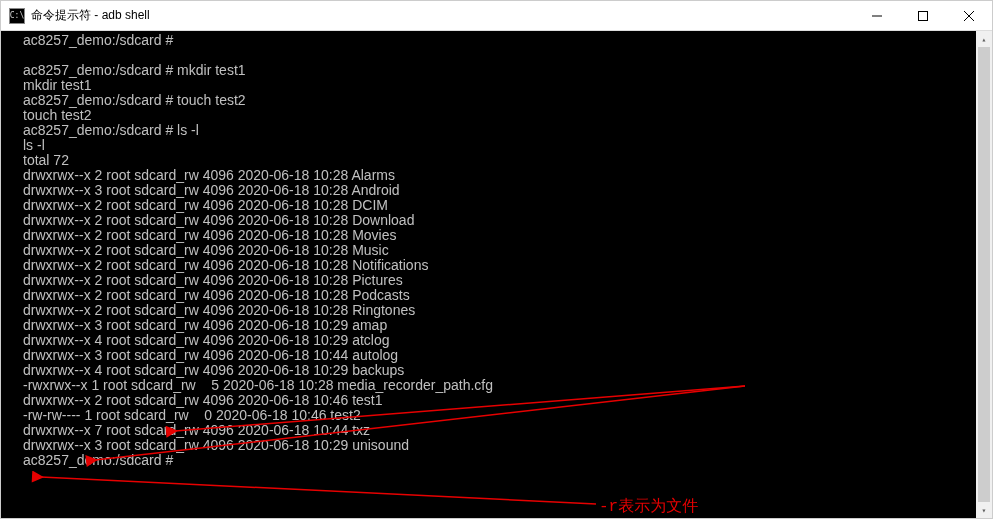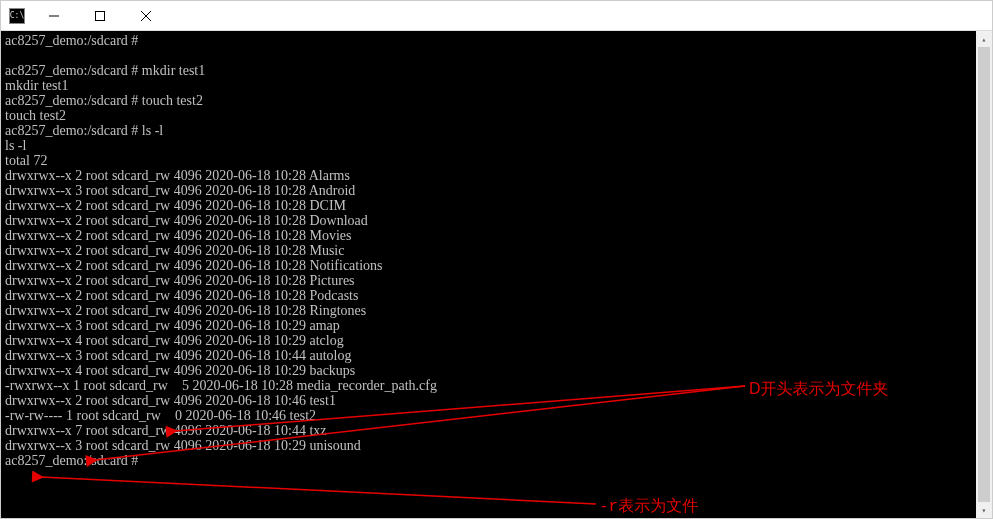--- a/index.html
+++ b/index.html
@@ -57,24 +57,24 @@
     align-items: center;
     justify-content: center;
     font-size: 12px;
     color: #000;
     cursor: pointer;
   }
   .terminal {
     flex: 1;
     background: #000;
     color: #c0c0c0;
-    font-family: Liberation Serif, serif;
+    font-family: Liberation Sans, sans-serif;
     font-size: 14px;
     line-height: 15px;
-    padding: 2px 4px;
+    padding: 2px 22px;
     overflow: hidden;
     position: relative;
   }
   .terminal-lines {
     white-space: pre;
   }
   .terminal-line { height: 15px; }
   .scrollbar {
     position: absolute;
     right: 0;
@@ -119,20 +119,21 @@
     pointer-events: none;
   }
 </style>
 </head>
 <body>
 
 <div class="window">
 
   <div class="titlebar">
     <div class="titlebar-icon">C:\</div>
+    <div class="titlebar-text">命令提示符 - adb  shell</div>
     <div class="win-btns">
       <div class="win-btn">
         <svg width="10" height="10" viewBox="0 0 10 10">
             <line x1="0" y1="5" x2="10" y2="5" stroke="#000" stroke-width="1"></line>
           </svg>
       </div>
       <div class="win-btn">
         <svg width="10" height="10" viewBox="0 0 10 10">
             <rect x="0.5" y="0.5" width="9" height="9" fill="none" stroke="#000" stroke-width="1"></rect>
           </svg>
@@ -165,16 +166,15 @@
       </marker>
     </defs>
 
     <line x1="744" y1="385" x2="94" y2="459" stroke="#e60000" stroke-width="1.5" marker-end="url(#ah)"></line>
 
     <line x1="744" y1="385" x2="174" y2="430" stroke="#e60000" stroke-width="1.5" marker-end="url(#ah)"></line>
 
     <line x1="595" y1="503" x2="40" y2="476" stroke="#e60000" stroke-width="1.5" marker-end="url(#ah)"></line>
   </svg>
 
-  <div class="annotation" style="left:748px; top:378px;">D开头表示为文件夹</div>
   <div class="annotation" style="left:598px; top:495px;font-family:Liberation Mono, monospace;">-r表示为文件</div>
 
 </div>
 
 </body></html>

